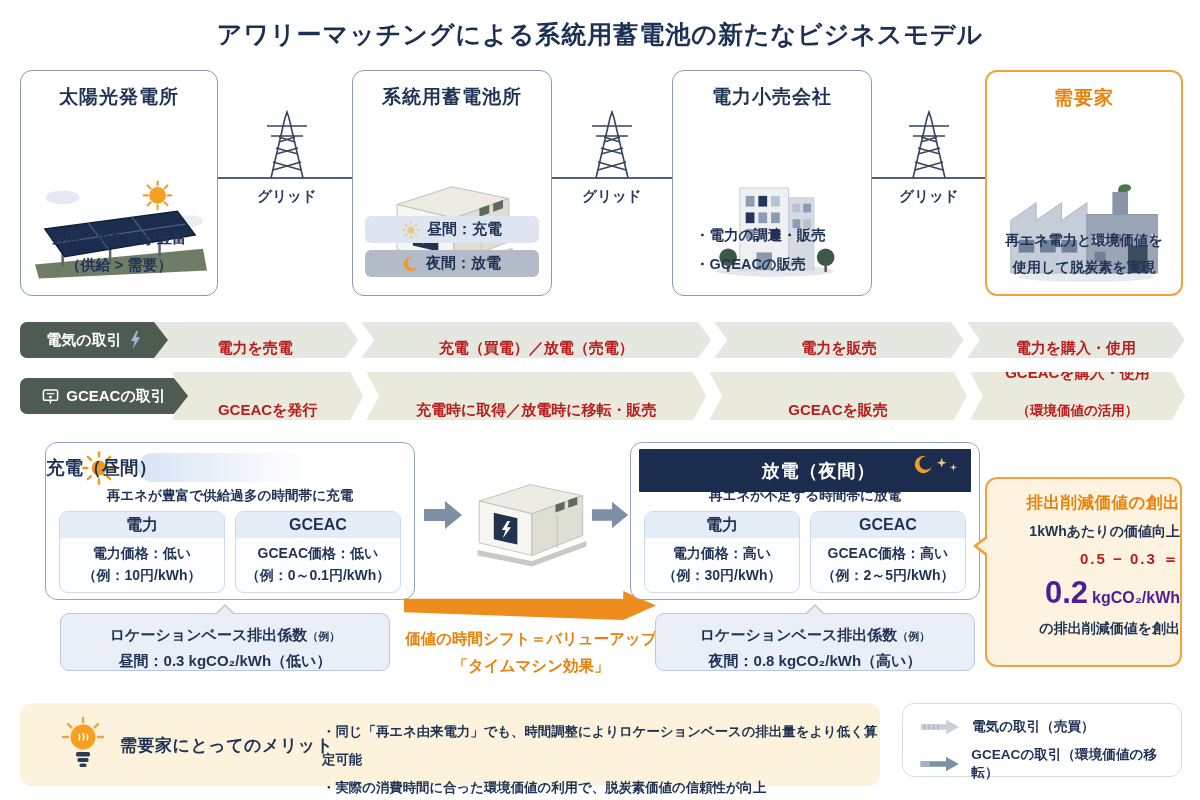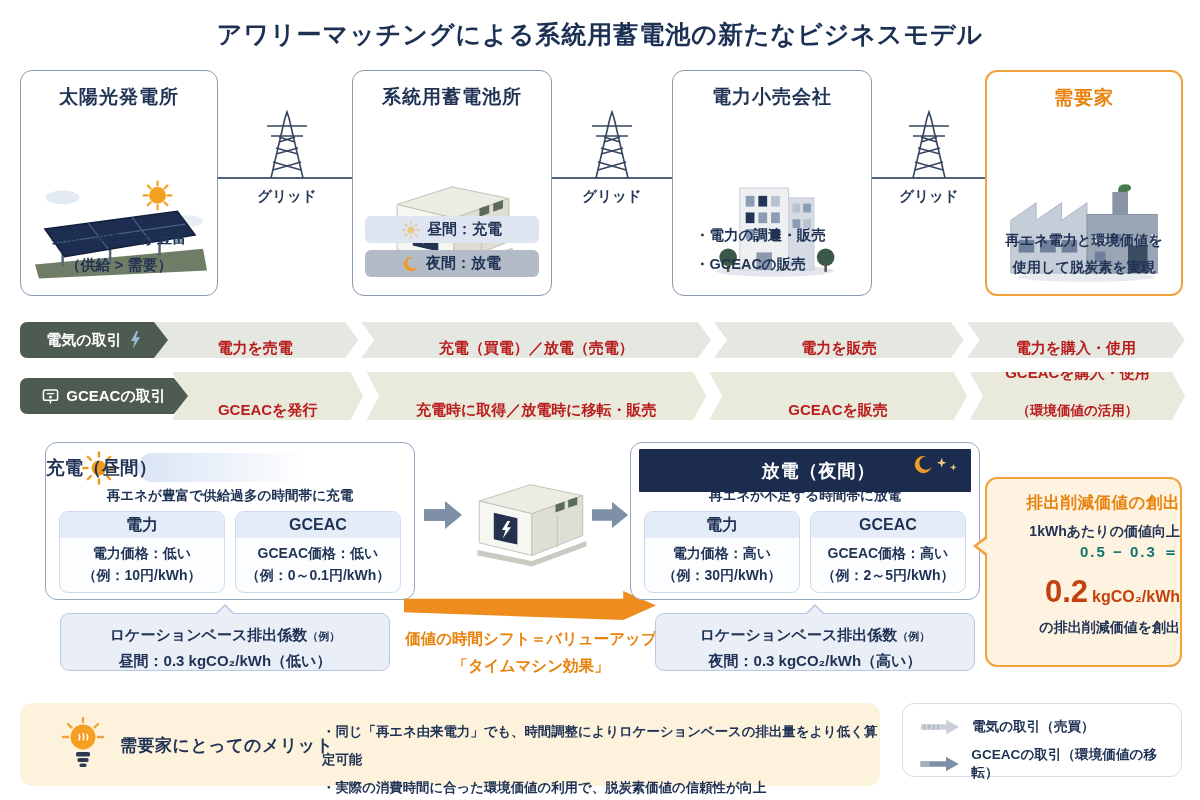--- a/index.html
+++ b/index.html
@@ -53,22 +53,22 @@
   .bubble-point-o{position:absolute;top:-10px;left:50%;transform:translateX(-50%);width:0;height:0;border-left:10px solid transparent;border-right:10px solid transparent;border-bottom:10px solid #b9c8e2;}
   .bubble-point-i{position:absolute;top:-8px;left:50%;transform:translateX(-50%);width:0;height:0;border-left:9px solid transparent;border-right:9px solid transparent;border-bottom:9px solid #e9eef7;}
 
   .orange-arrow{background:#ee8c1e;clip-path:polygon(0 27%,87% 27%,87% 0,100% 50%,87% 100%,0 73%);}
   .shift-text{text-align:center;font-size:15.5px;font-weight:bold;color:#e8820c;}
 
   
   .value-box{top:477px;left:985px;width:197px;height:190px;background:#fdf3e0;border:2px solid #f0a23c;border-radius:12px;text-align:right;}
   .vb-title{margin-top:13px;font-size:16.5px;font-weight:bold;color:#e8820c;letter-spacing:.5px;}
   .vb-line{margin-top:9px;font-size:14px;font-weight:bold;color:#1f3254;}
-  .vb-eq{margin-top:2px;font-size:15px;font-weight:bold;color:#0f766e;letter-spacing:2px;}
-  .vb-big{margin-top:12px;font-weight:bold;color:#c2410c;}
+  .vb-eq{margin-top:9px;font-size:15px;font-weight:bold;color:#b91c1c;letter-spacing:2px;}
+  .vb-big{margin-top:6px;font-weight:bold;color:#4c1d95;}
   .vb-big .num{font-size:31px;}
   .vb-big .unit{font-size:16px;margin-left:4px;}
   .vp-outer{position:absolute;left:-14px;top:56px;width:0;height:0;border-top:11px solid transparent;border-bottom:11px solid transparent;border-right:14px solid #f0a23c;}
   .vp-inner{position:absolute;left:-10px;top:59px;width:0;height:0;border-top:8px solid transparent;border-bottom:8px solid transparent;border-right:11px solid #fdf3e0;}
 
   
   .merit-box{top:703px;left:20px;width:860px;height:83px;background:#fdf3dd;border-radius:12px;}
   .merit-title{position:absolute;left:100px;top:31px;font-size:17px;font-weight:bold;color:#1f3254;letter-spacing:.5px;}
   .merit-bullets{position:absolute;left:302px;top:15px;font-size:13.4px;font-weight:bold;color:#1f3254;line-height:2.1;}
   .legend-box{top:703px;left:902px;width:280px;height:74px;background:#fff;border:1.5px solid #d7dde4;border-radius:12px;}
@@ -375,21 +375,21 @@
           <div>（例：2～5円/kWh）</div>
         </div>
       </div>
     </div>
   </div>
 
   <div class="abs bubble" style="left:655px;top:613px;width:320px;height:58px;">
     <div class="bubble-point-o"></div>
       <div class="bubble-point-i"></div>
     <div><span>ロケーションベース排出係数</span><span class="note">（例）</span></div>
-    <div>夜間：0.3 kgCO₂/kWh（高い）</div>
+    <div>夜間：0.8 kgCO₂/kWh（高い）</div>
   </div>
 
   <div class="abs value-box">
     <div class="vp-outer"></div>
       <div class="vp-inner"></div>
     <div class="vb-title">排出削減価値の創出</div>
     <div class="vb-line">1kWhあたりの価値向上</div>
     <div class="vb-eq">0.5 − 0.3 ＝</div>
     <div class="vb-big">
       <span class="num">0.2</span><span class="unit">kgCO₂/kWh</span>

